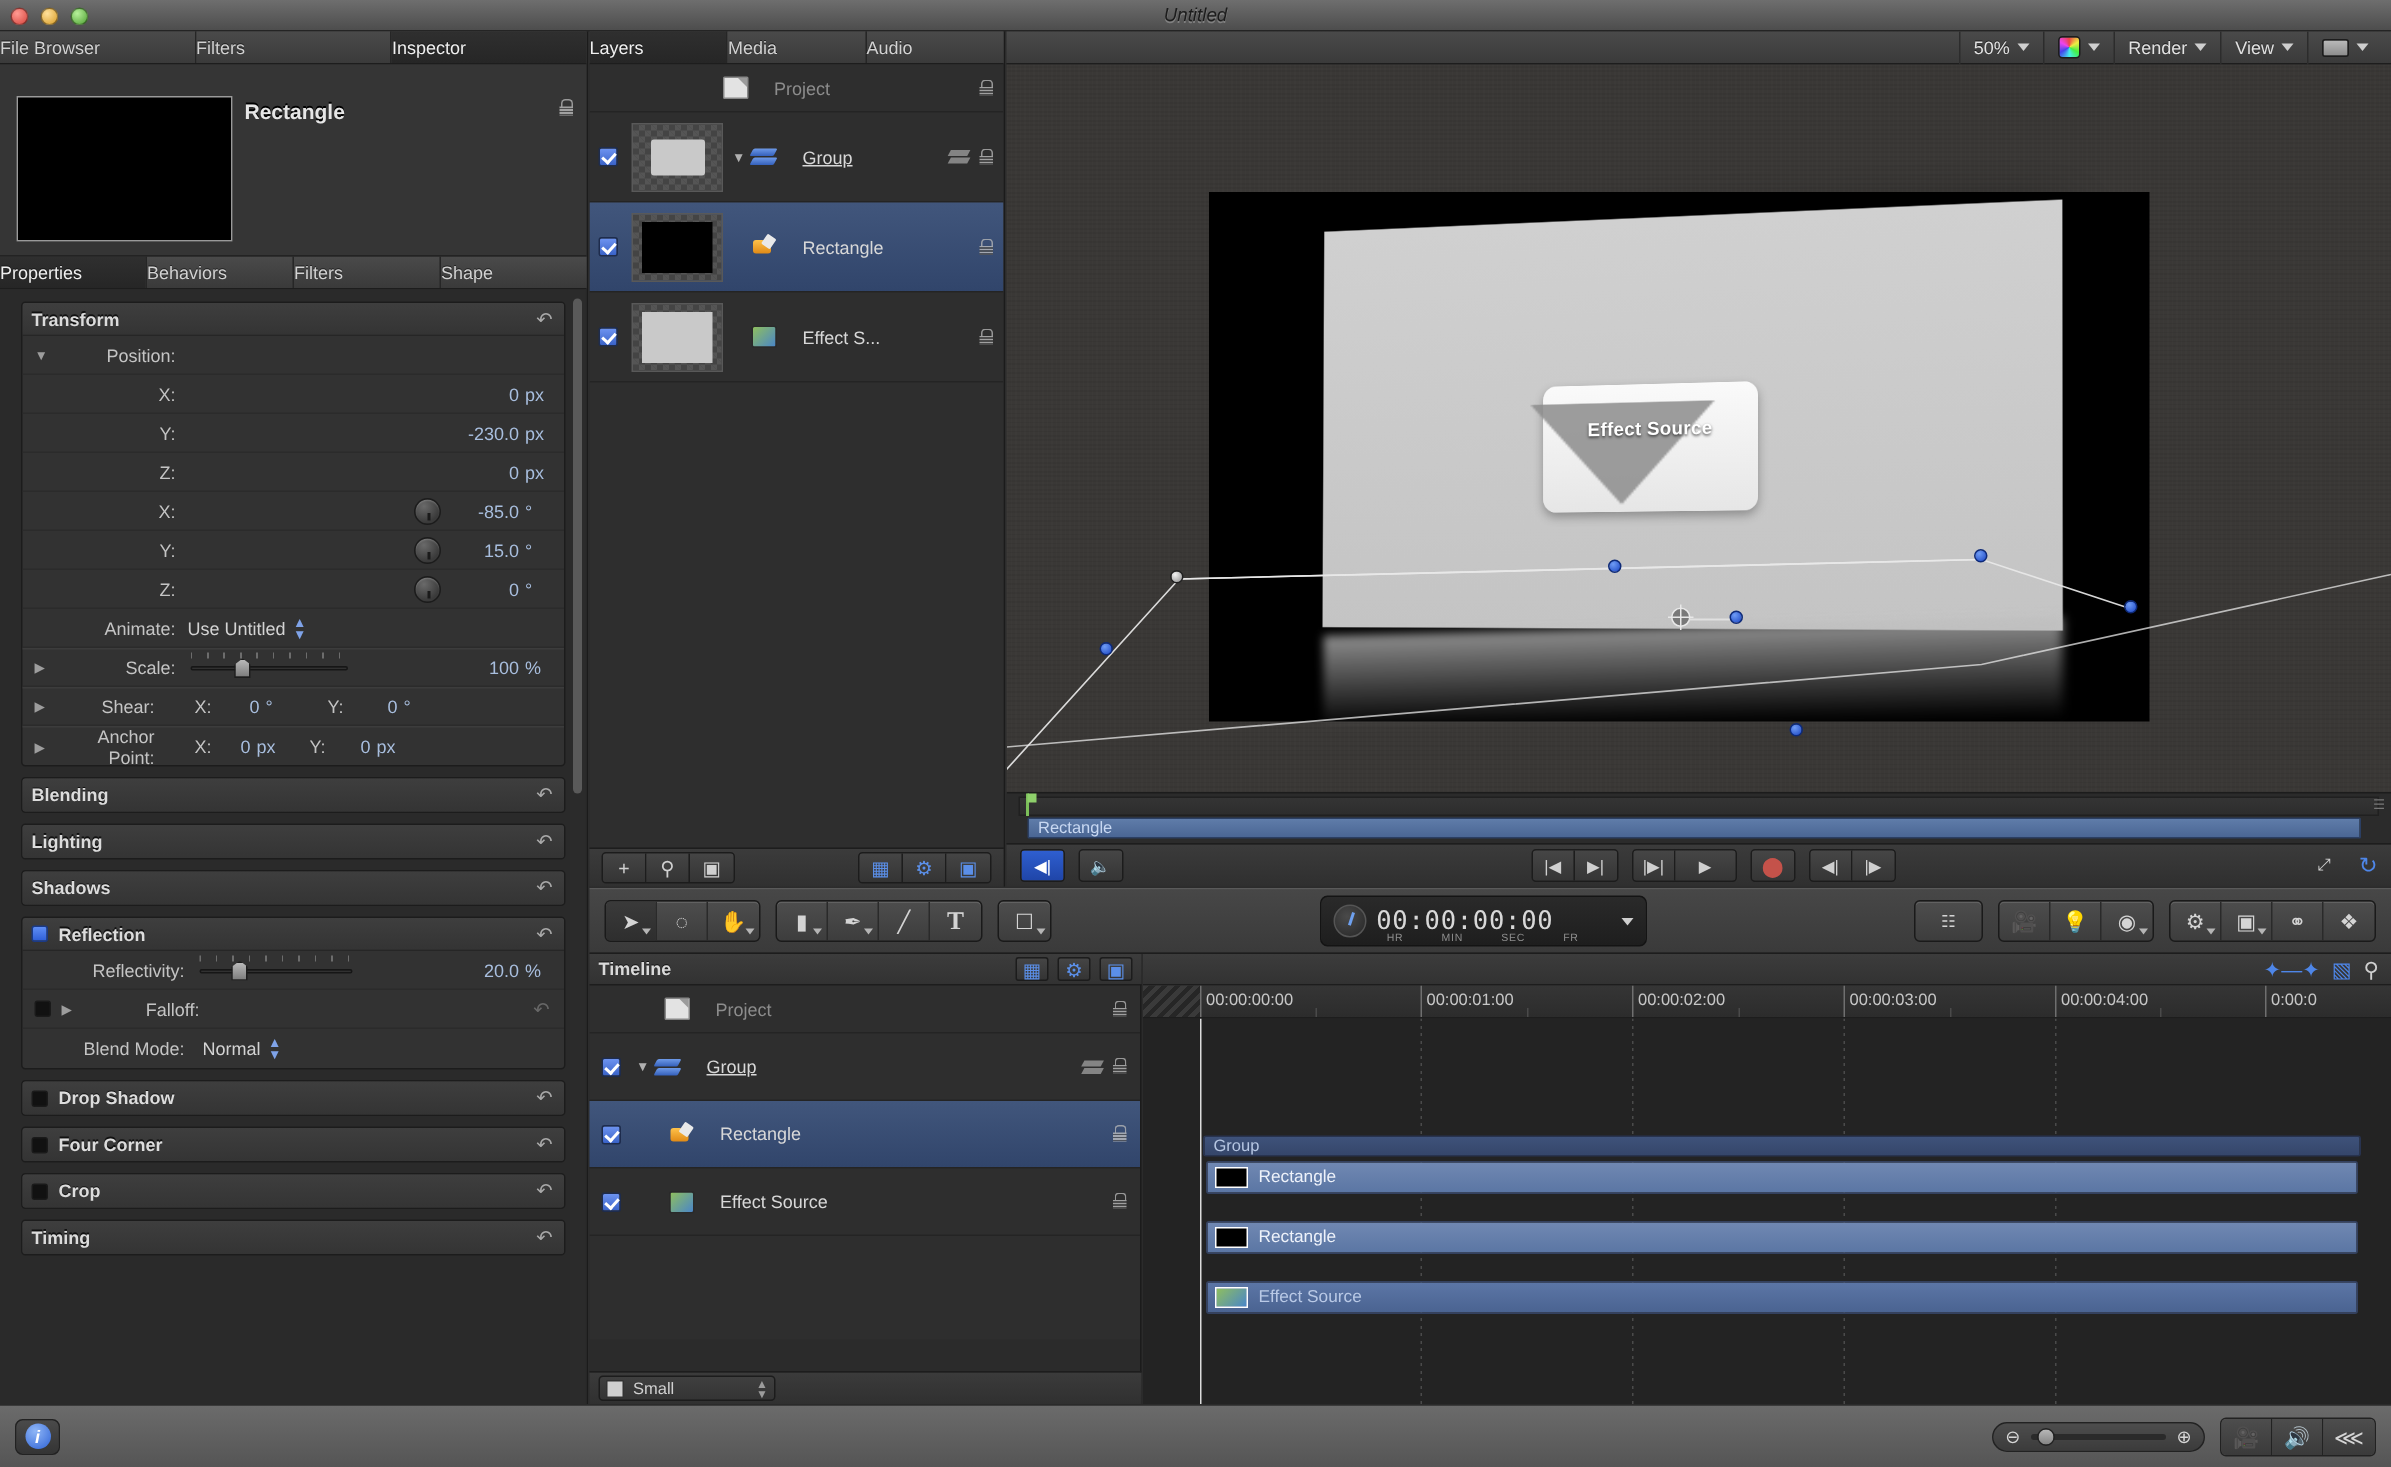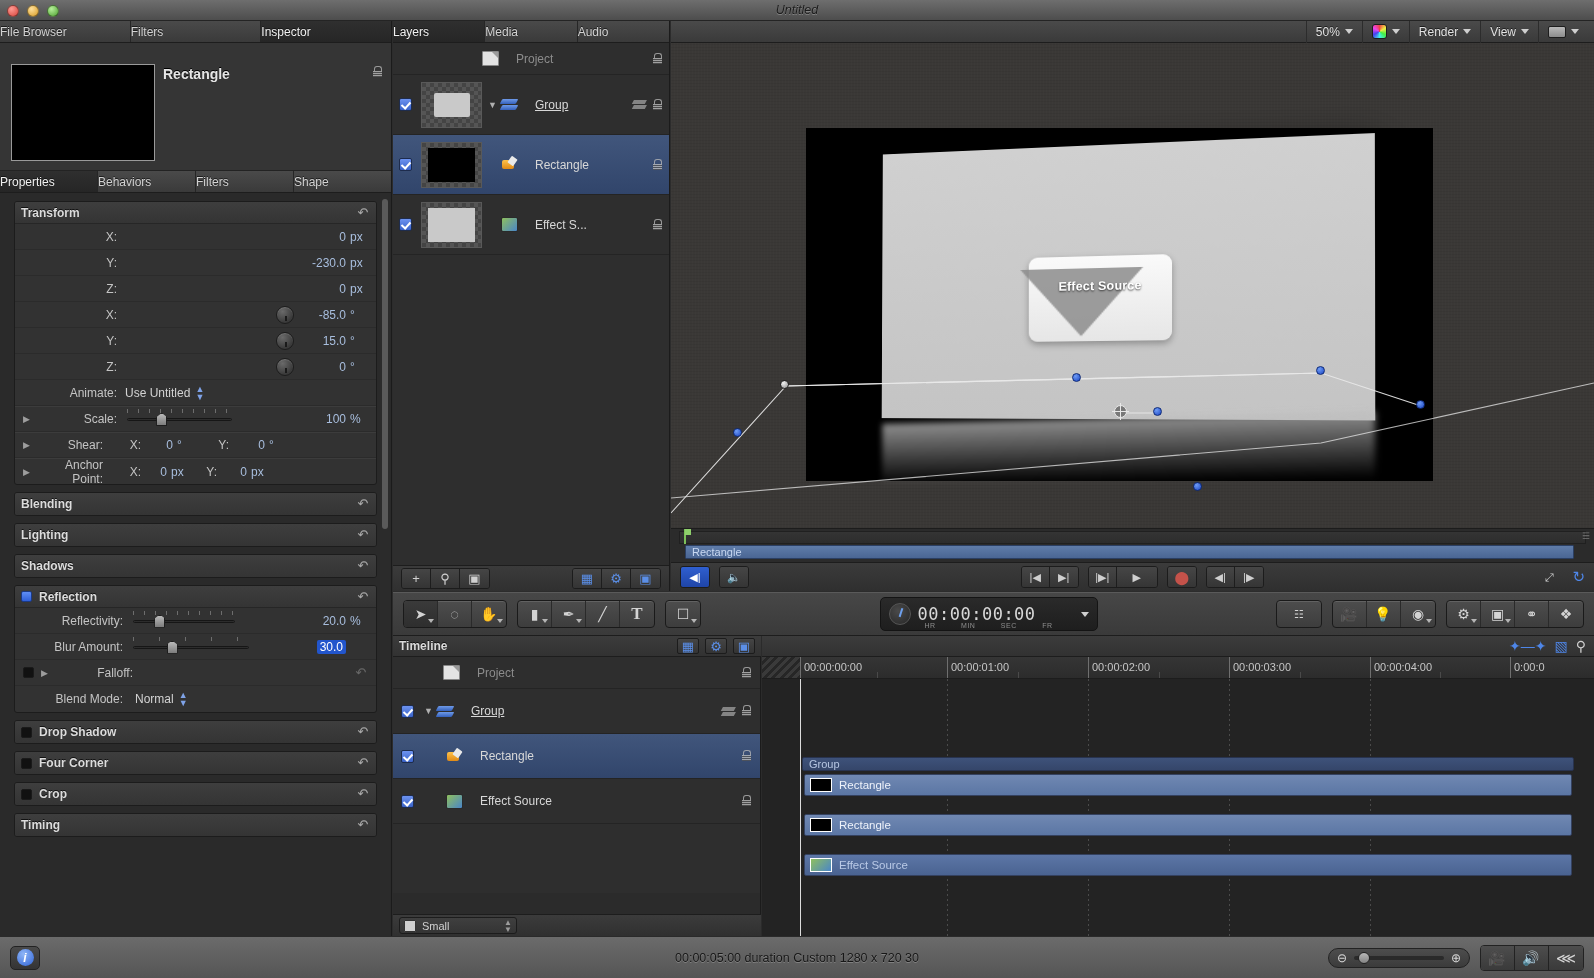--- a/index.html
+++ b/index.html
@@ -452,20 +452,24 @@
 
     <div class="insp-body">
 
       <div class="section">
         <div class="section-header">
           <span class="section-title">Transform</span>
           <span class="reset">↶</span>
         </div>
 
         <div class="row">
+          <span class="disc down"></span>
+          <span class="lbl" style="width:80px">Position:</span>
+        </div>
+        <div class="row">
           <span style="width:94px" class="lbl">X:</span>
           <span class="val" style="flex:1">0</span>
           <span class="unit">px</span>
         </div>
         <div class="row">
           <span style="width:94px" class="lbl">Y:</span>
           <span class="val" style="flex:1">-230.0</span>
           <span class="unit">px</span>
         </div>
         <div class="row">
@@ -566,30 +570,20 @@
         </div>
         <div class="row">
           <span class="lbl" style="width:100px">Reflectivity:</span>
           <span class="slider" style="margin:0 10px; max-width:116px">
             <span class="ticks"></span>
               <span class="track"></span>
               <span class="knob" style="left:21%"></span>
           </span>
           <span class="val" style="flex:1">20.0</span>
           <span class="unit">%</span>
-        </div>
-        <div class="row">
-          <span class="lbl" style="width:100px">Blur Amount:</span>
-          <span class="slider" style="margin:0 10px; max-width:116px">
-            <span class="ticks" style="background-image:repeating-linear-gradient(to right,#6d6d6d 0 1px,transparent 1px 26px)"></span>
-            <span class="track"></span>
-              <span class="knob" style="left:29%"></span>
-          </span>
-          <span class="val edit" style="margin-left:auto">30.0</span>
-          <span class="unit"></span>
         </div>
         <div class="row">
           <span class="chk-sm dark"></span>
           <span class="disc right"></span>
           <span class="lbl" style="width:78px">Falloff:</span>
           <span style="flex:1"></span>
           <span class="reset" style="opacity:.45">↶</span>
         </div>
         <div class="row">
           <span class="lbl" style="width:100px">Blend Mode:</span>
@@ -929,21 +923,20 @@
           
         </div>
       </div>
     </div>
   </div>
 
   <div class="statusbar">
     <div class="info-btn">
       <span class="info-i">i</span>
     </div>
-    <div class="status-text">00:00:05:00 duration Custom 1280 x 720 30</div>
     <div class="zoom-ctl">
       <span class="mag">⊖</span>
       <span class="zoom-track">
           <span class="zoom-knob"></span>
         </span>
       <span class="mag">⊕</span>
     </div>
     <div class="rbtns">
       <div class="rbtn blue">🎥</div>
       <div class="rbtn">🔊</div>

